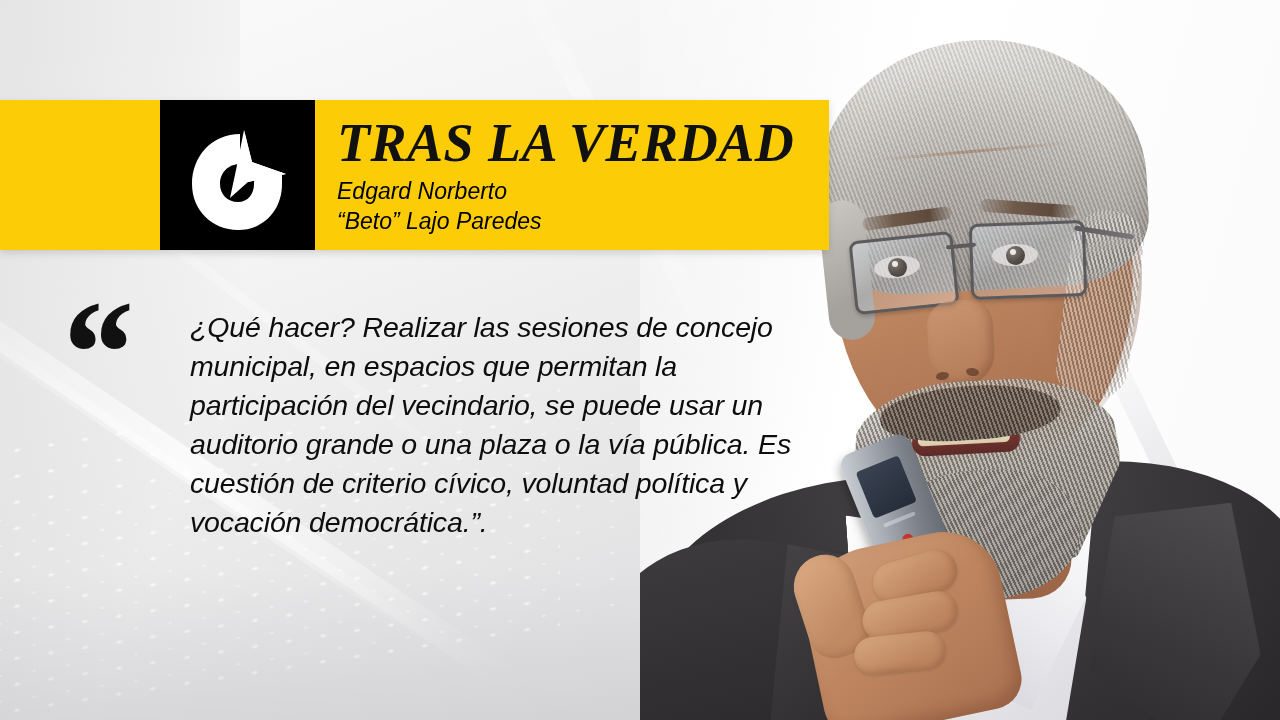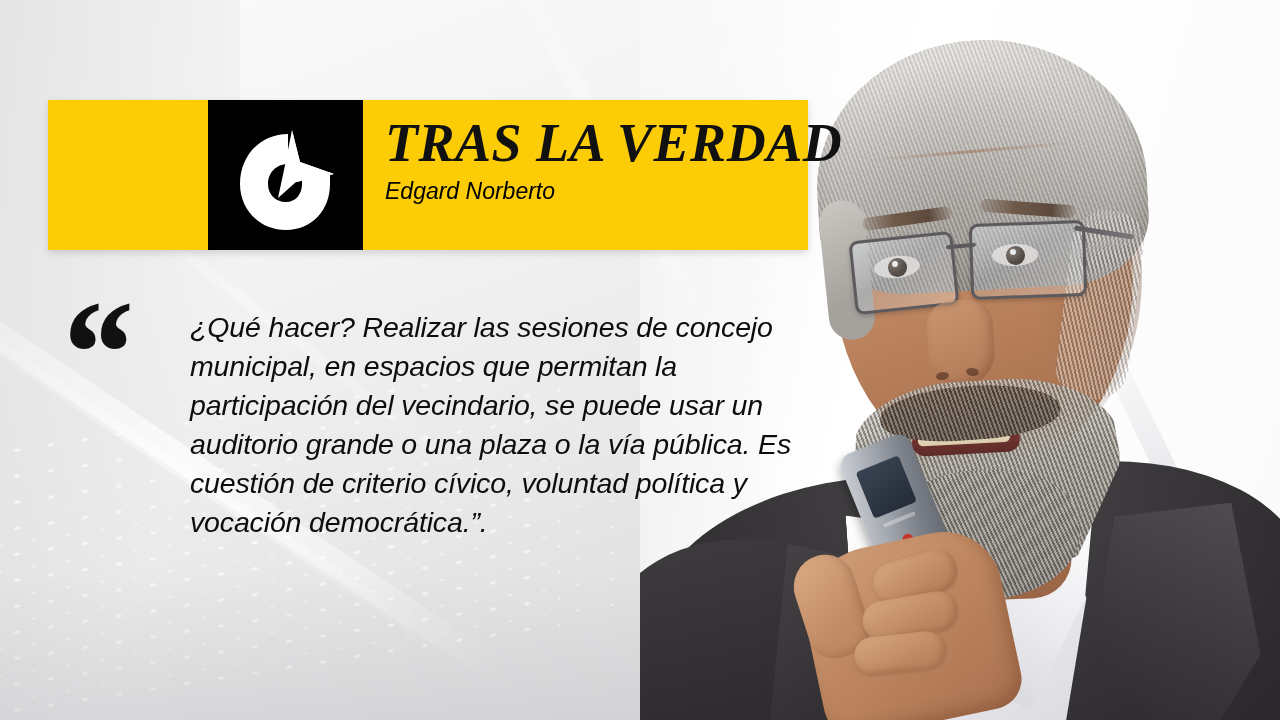--- a/index.html
+++ b/index.html
@@ -367,24 +367,23 @@
     position: absolute; left: 160px; top: 554px; width: 62px; height: 104px;
     background: linear-gradient(150deg, #dbab84 0%, #c08a64 70%);
     border-radius: 32px 30px 26px 26px; transform: rotate(-18deg);
     box-shadow: inset -4px -4px 8px rgba(120,72,46,.3);
   }
 
   
   .banner {
     position: absolute;
     left: 0; top: 100px;
-    width: 760px; height: 150px;
+    width: 829px; height: 150px;
     background: #FCCC06;
     box-shadow: 0 3px 7px rgba(90,90,95,.22);
-    margin-left: 48px;
   }
   .logo-box {
     position: absolute;
     left: 160px; top: 0;
     width: 155px; height: 150px;
     background: #000000;
   }
   .logo-mark {
     position: absolute;
     left: 22px; top: 16px;
@@ -530,20 +529,21 @@
       <svg class="logo-mark" viewBox="0 0 112 118">
         <path d="M58 18 C30 18 10 40 10 68 C10 94 30 114 56 114 C82 114 100 94 100 68 L100 56 L72 56 L72 68 C72 78 66 86 56 86 C45 86 38 78 38 68 C38 57 46 48 58 48 Z" fill="#ffffff"></path>
         <path d="M62 14 L70 46 L104 58 L66 66 L48 82 L54 54 Z" fill="#ffffff"></path>
         <path d="M62 14 L70 46 L104 58 L66 66 Z" fill="#ffffff"></path>
       </svg>
     </div>
     <div class="title-block">
       <div class="title">TRAS LA VERDAD</div>
       <div class="byline">
         <div>Edgard Norberto</div>
+        <div>“Beto” Lajo Paredes</div>
       </div>
     </div>
   </div>
 
   <div class="quote-wrap">
     <div class="quote-mark">“</div>
     <div class="quote-text">¿Qué hacer? Realizar las sesiones de concejo municipal, en espacios que permitan la participación del vecindario, se puede usar un auditorio grande o una plaza o la vía pública. Es cuestión de criterio cívico, voluntad política y vocación democrática.”.</div>
   </div>
 
 </div>

